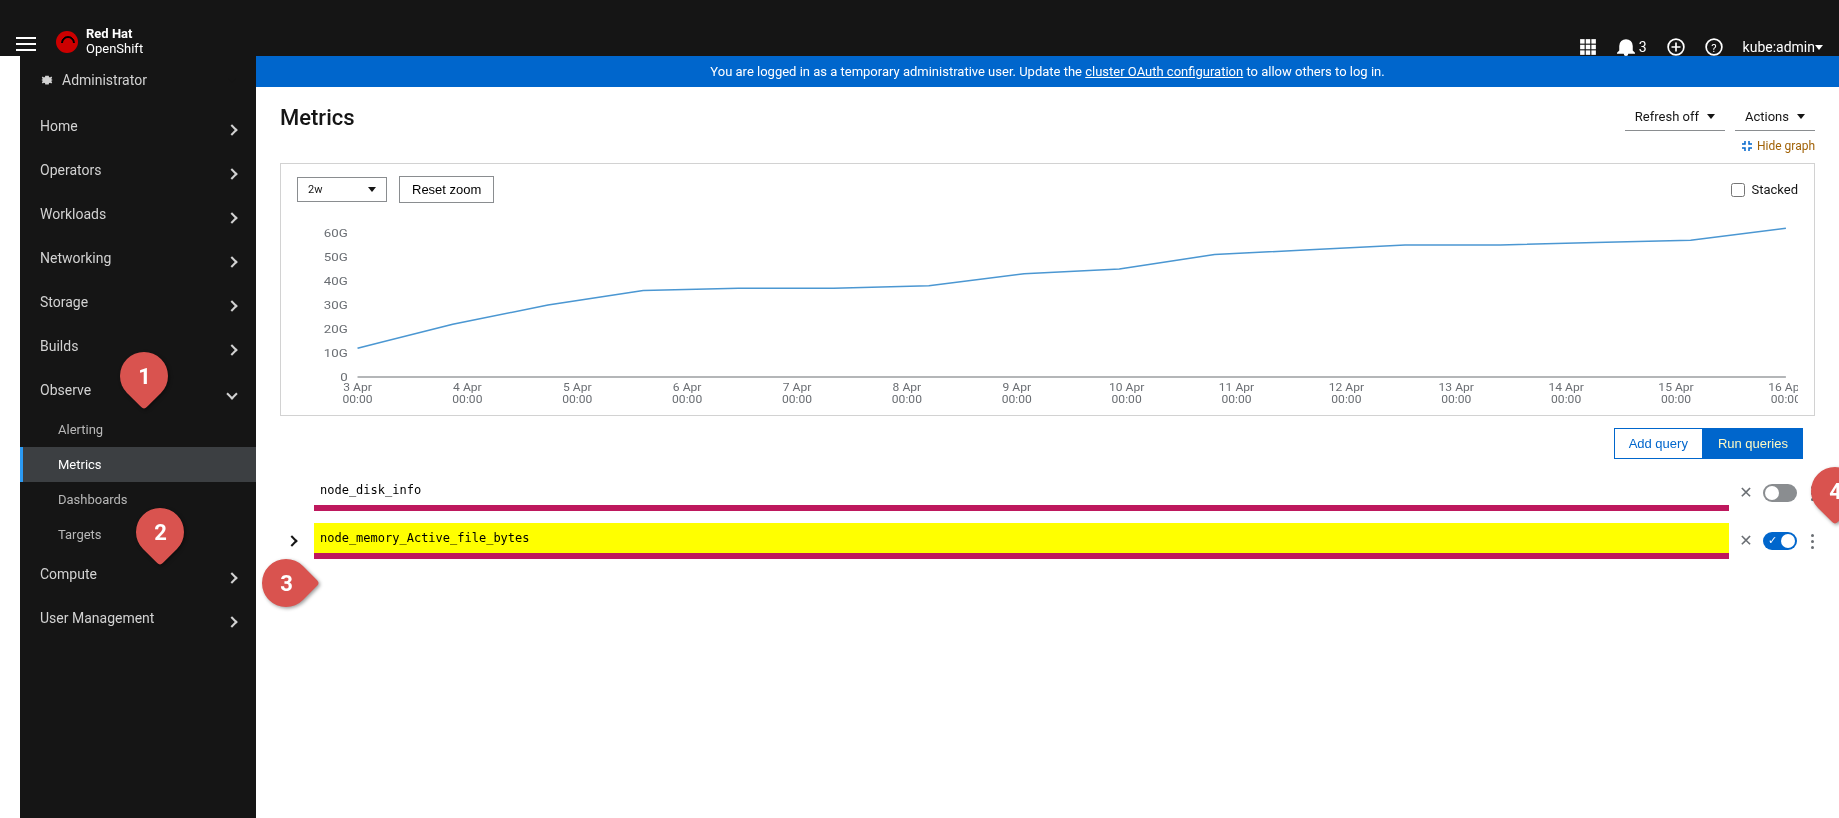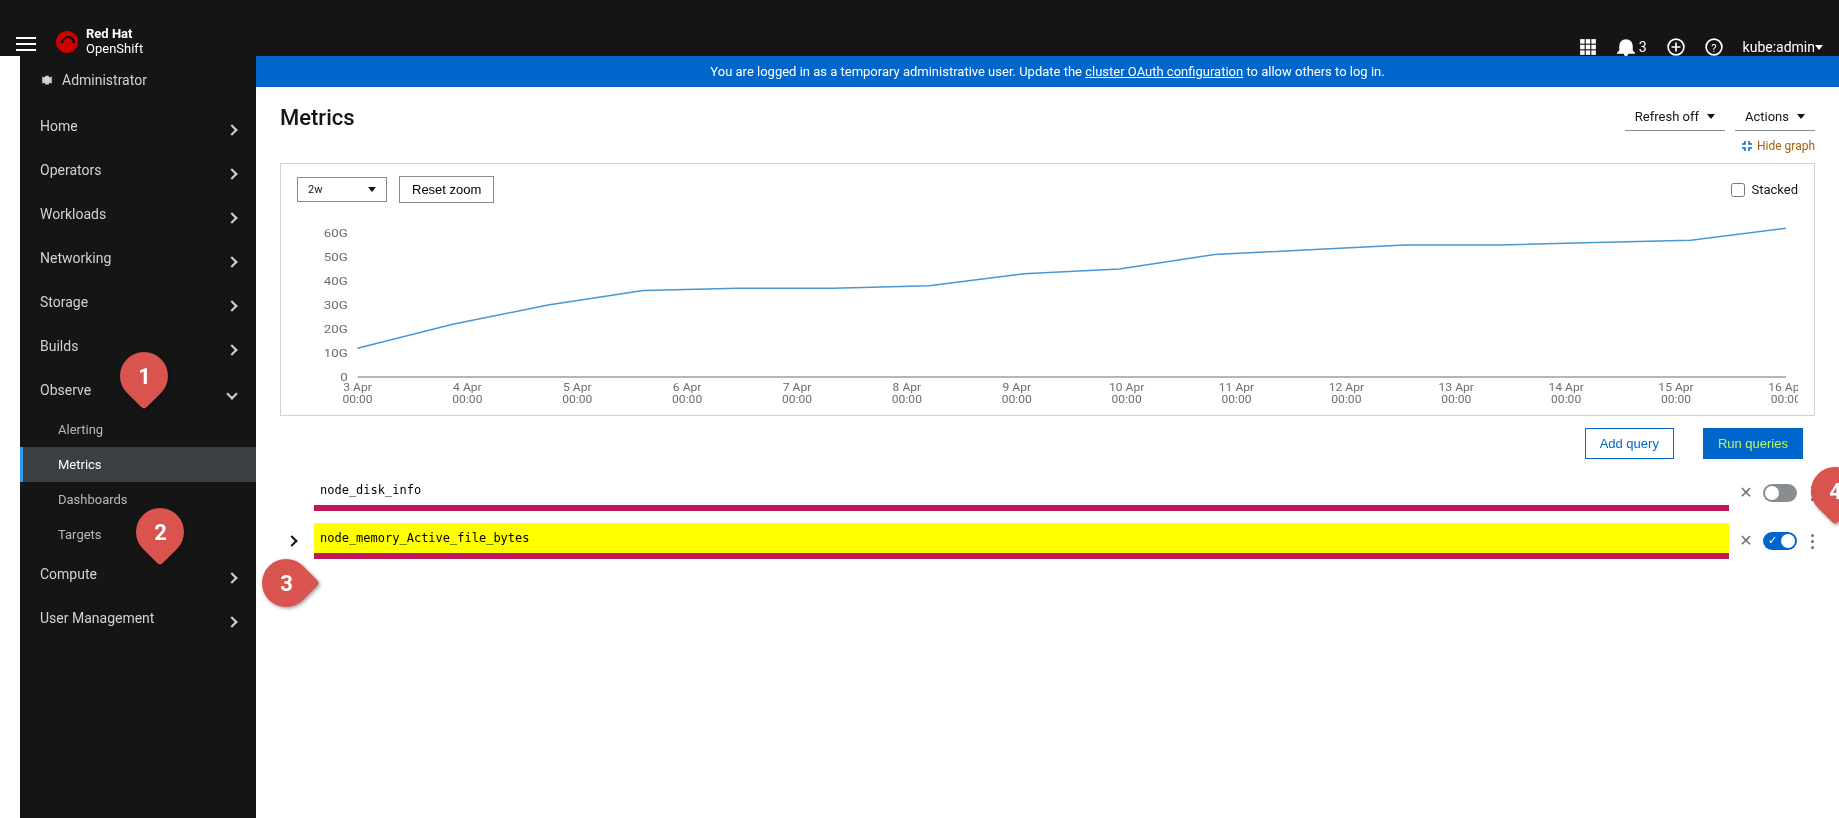--- a/index.html
+++ b/index.html
@@ -58,21 +58,21 @@
 
   .chart-area { position:relative; height:200px; }
   .chart-svg { width:100%; height:100%; }
   .y-label { font-size:11px; fill:#6a6e73; }
   .x-label { font-size:10px; fill:#6a6e73; }
   .axis-line { stroke:#6a6e73; stroke-width:1;}
   .data-line { stroke:#4b97d2; stroke-width:1.5; fill:none;}
 
   .query-actions { padding:0 36px 10px; display:flex; gap:0; justify-content:flex-end; }
   .btn-secondary { border:1px solid #0066cc; color:#0066cc; background:#fff; padding:7px 14px; cursor:pointer; font-size:13px;}
-  .btn-primary { border:1px solid #0066cc; background:#0066cc; color:#bef264; padding:7px 14px; cursor:pointer; font-size:13px;margin-left:29px;}
+  .btn-primary { border:1px solid #0066cc; background:#0066cc; color:#fef9c3; padding:7px 14px; cursor:pointer; font-size:13px;}
 
   .query-row { display:flex; align-items:center; gap:10px; padding:6px 24px; }
   .query-row .q-chevron { width:8px; height:8px; border-right:2px solid #151515; border-bottom:2px solid #151515; transform:rotate(-45deg); margin:0 8px; cursor:pointer; visibility:hidden;}
   .query-row.expanded .q-chevron { visibility:visible;}
   .query-input { flex:1; border:none; border-bottom:6px solid #be185d; padding:8px 6px; font-family:Menlo,Consolas,monospace; font-size:12px; background:transparent;}
   .query-input.highlight { background:#ffff00;}
   .clear-x { width:14px; height:14px; cursor:pointer; color:#6a6e73; font-size:16px; line-height:14px; text-align:center;}
   .toggle { width:34px; height:18px; border-radius:9px; background:#d2d2d2; position:relative; cursor:pointer;}
   .toggle .knob { width:14px; height:14px; border-radius:50%; background:#fff; position:absolute; top:2px; left:2px; transition:left .15s;}
   .toggle.on { background:#0066cc;}

